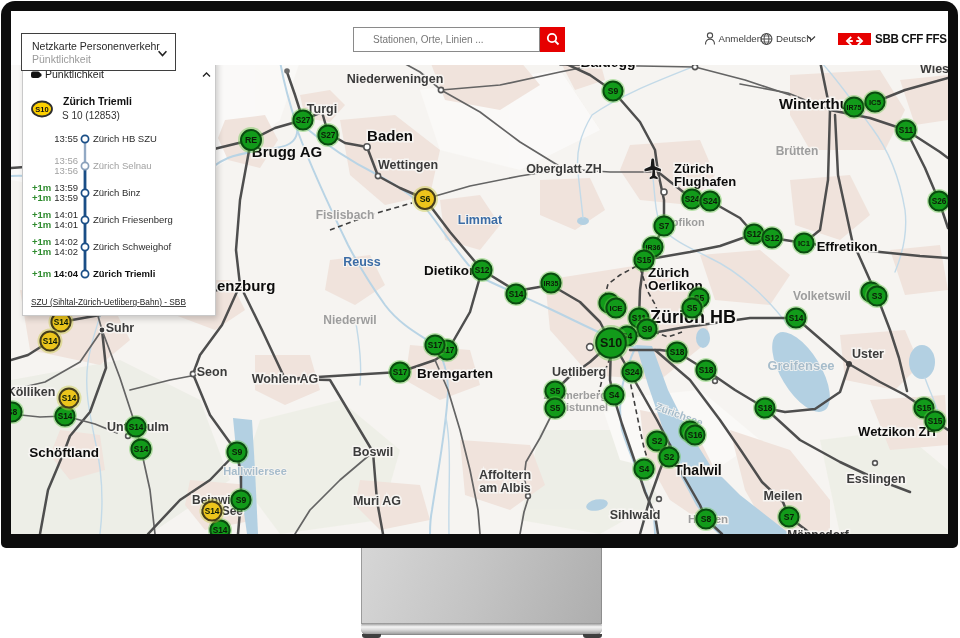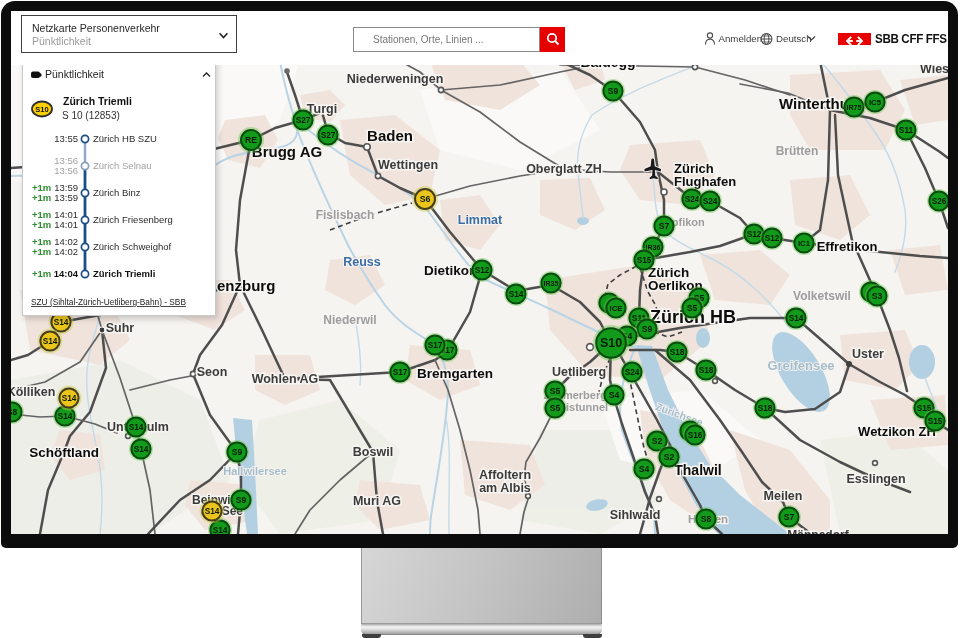--- a/index.html
+++ b/index.html
@@ -2,21 +2,21 @@
 <html><head>
 <meta charset="utf-8">
 <style>
 * { margin:0; padding:0; box-sizing:border-box; }
 html,body { width:960px; height:638px; background:#ffffff; font-family:"Liberation Sans", sans-serif; overflow:hidden; }
 #stage { position:absolute; left:0; top:0; width:960px; height:638px; }
 #monitor { position:absolute; left:1px; top:1px; width:957px; height:547px; background:#0c0c0c; border-radius:14px 14px 5px 5px; }
 #screen { position:absolute; left:11px; top:11px; width:937px; height:523px; background:#ffffff; overflow:hidden; }
 
 #topbar { position:absolute; left:0; top:0; width:937px; height:54px; background:#ffffff; z-index:30; }
-#dropdown { position:absolute; left:10px; top:4px; width:216px; height:38px; background:#fff; border:1.5px solid #3f3f3f; z-index:40;text-align:center; }
+#dropdown { position:absolute; left:10px; top:22px; width:155px; height:38px; background:#fff; border:1.5px solid #3f3f3f; z-index:40;text-align:center; }
 #dropdown .t1 { position:absolute; left:10px; top:6px; font-size:10.5px; color:#282828; }
 #dropdown .t2 { position:absolute; left:10px; top:19px; font-size:10.5px; color:#9a9a9a; }
 #dropdown .chev { position:absolute; right:8px; top:15px; width:9px; height:9px; }
 #searchwrap { position:absolute; left:342px; top:16px; height:25px; z-index:31;}
 #searchbox { position:absolute; left:0; top:0; width:187px; height:25px; border:1px solid #8a8a8a; background:#fff; }
 #searchbox span { position:absolute; left:19px; top:6px; font-size:10px; color:#767676; }
 #searchbtn { position:absolute; left:187px; top:0; width:25px; height:25px; background:#e60000; }
 #loginarea { position:absolute; left:680px; top:22px; height:18px; font-size:10.5px; color:#3c3c3c; z-index:31; }
 #sbblogo { position:absolute; left:827px; top:22px; z-index:31; }
 #sbblogo .box { position:absolute; left:0; top:0; width:33px; height:12px; background:#e60000; }

